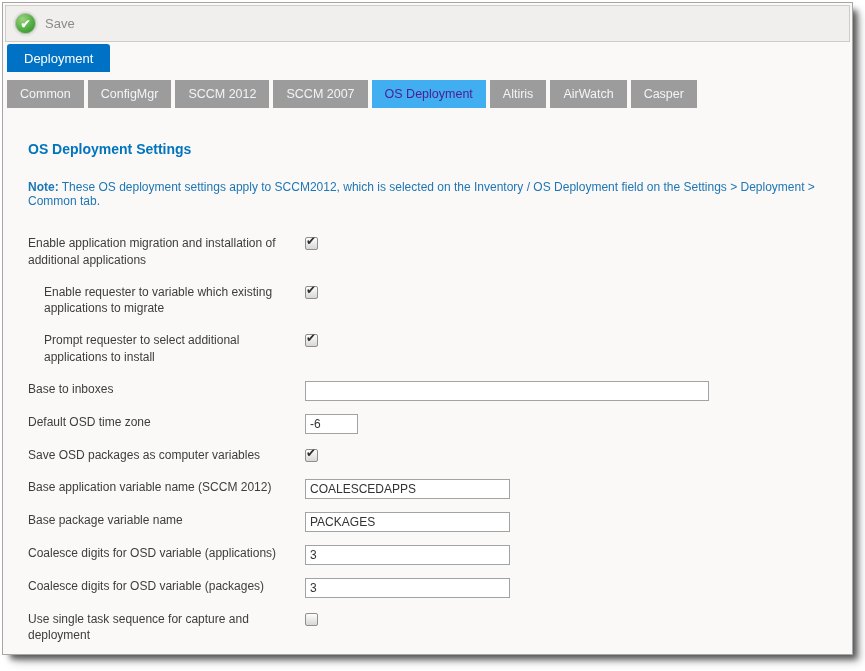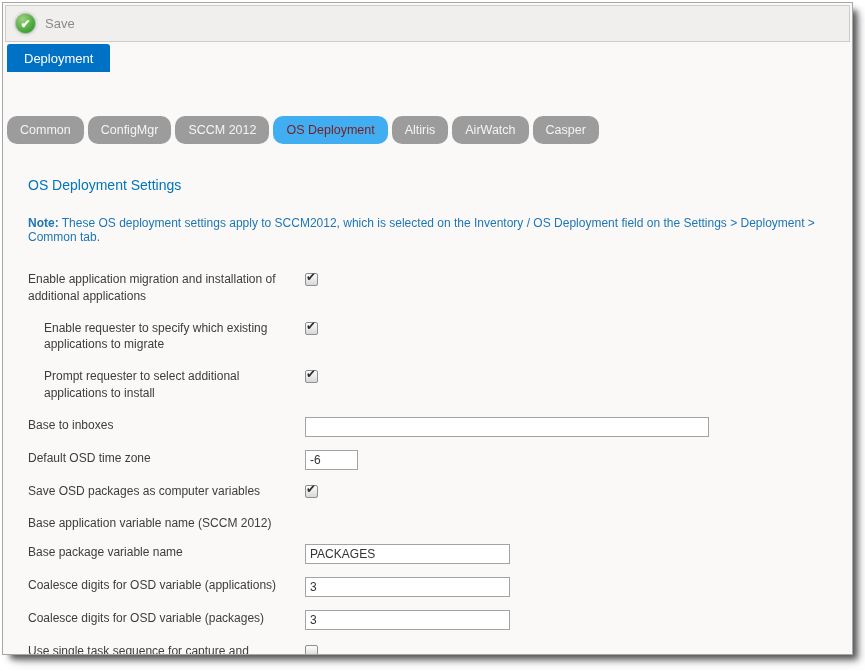--- a/index.html
+++ b/index.html
@@ -16,24 +16,24 @@
     background: radial-gradient(circle at 35% 28%, #9bd37c, #4aa93c 62%, #2f8a2c);
     border: 1px solid #9fb79a; box-shadow: 0 0 0 2px #e2e2e0, 0 1px 2px rgba(0,0,0,.35);
     display: flex; align-items: center; justify-content: center; }
   .save-check { color: #ffffff; font-size: 12px; font-weight: bold; line-height: 1; }
   .save-label { color: #8a8a8a; font-size: 13px; }
   .tabs-primary { display: flex; margin: 2px 0 8px 4px; }
   .tab-primary { background: #0072c6; color: #ffffff; font-size: 13px;
     padding: 7px 17px 6px 17px; border-radius: 3px 3px 0 0; cursor: pointer; }
   .tabs-sub { display: flex; margin: 1px 0 0 4px; }
   .tab-sub { background: #9c9c9c; color: #f4f4f4; font-size: 12.5px; padding: 7px 13px;
-    border-radius: 10px; margin-right: 4px; cursor: pointer; white-space: nowrap; margin-top: 36px; }
-  .tab-sub.selected { background: #41aef2; color: #7f1d1d; }
+    border-radius: 0; margin-right: 4px; cursor: pointer; white-space: nowrap; }
+  .tab-sub.selected { background: #41aef2; color: #4c1d95; }
   .content { padding: 33px 20px 0 25px; }
-  .page-title { color: #0074bc; font-weight: normal; font-size: 14px; margin-bottom: 23px; }
+  .page-title { color: #0074bc; font-weight: bold; font-size: 14px; margin-bottom: 23px; }
   .note { font-size: 12px; color: #1e76b5; margin-bottom: 27px; margin-top: 16px; }
   .note-prefix { font-weight: bold; }
   .settings-form { }
   .form-row { display: flex; align-items: flex-start; margin-bottom: 13px; }
   .form-row.check { margin-bottom: 15px; }
   .row-label { width: 277px; min-width: 277px; font-size: 12px; color: #3d3d3d;
     line-height: 1.4; padding-right: 22px; }
   .row-label.indent { padding-left: 16px; }
   .checkbox { position: relative; width: 13px; height: 13px; border: 1px solid #8f8f8f;
     border-radius: 2px; background: linear-gradient(#fdfdfd, #d7d7d7); margin-top: 2px;
@@ -63,40 +63,41 @@
   </div>
 
   <div class="tabs-primary">
     <div class="tab-primary">Deployment</div>
   </div>
 
   <div class="tabs-sub">
       <div class="tab-sub">Common</div>
       <div class="tab-sub">ConfigMgr</div>
       <div class="tab-sub">SCCM 2012</div>
+      <div class="tab-sub">SCCM 2007</div>
       <div class="tab-sub selected">OS Deployment</div>
       <div class="tab-sub">Altiris</div>
       <div class="tab-sub">AirWatch</div>
       <div class="tab-sub">Casper</div>
     </div>
 
   <div class="content">
     <div class="page-title">OS Deployment Settings</div>
     <div class="note">
       <span class="note-prefix">Note:</span><span> These OS deployment settings apply to SCCM2012, which is selected on the Inventory / OS Deployment field on the Settings &gt; Deployment &gt; Common tab.</span>
     </div>
     <div class="settings-form">
         <div class="form-row check">
           <div class="row-label">Enable application migration and installation of additional applications</div>
           <span class="checkbox">
             <span class="mark">✔</span>
           </span>
         </div>
         <div class="form-row check">
-          <div class="row-label indent">Enable requester to specify which existing applications to migrate</div>
+          <div class="row-label indent">Enable requester to variable which existing applications to migrate</div>
           <span class="checkbox">
             <span class="mark">✔</span>
           </span>
         </div>
         <div class="form-row check">
           <div class="row-label indent">Prompt requester to select additional applications to install</div>
           <span class="checkbox">
             <span class="mark">✔</span>
           </span>
         </div>
@@ -109,20 +110,21 @@
           <input class="text-input w-sm" type="text" value="-6" style="">
         </div>
         <div class="form-row check">
           <div class="row-label">Save OSD packages as computer variables</div>
           <span class="checkbox">
             <span class="mark">✔</span>
           </span>
         </div>
         <div class="form-row">
           <div class="row-label">Base application variable name (SCCM 2012)</div>
+          <input class="text-input w-lg" type="text" value="COALESCEDAPPS" style="">
         </div>
         <div class="form-row">
           <div class="row-label">Base package variable name</div>
           <input class="text-input w-lg" type="text" value="PACKAGES" style="">
         </div>
         <div class="form-row">
           <div class="row-label">Coalesce digits for OSD variable (applications)</div>
           <input class="text-input w-lg" type="text" value="3" style="">
         </div>
         <div class="form-row">

